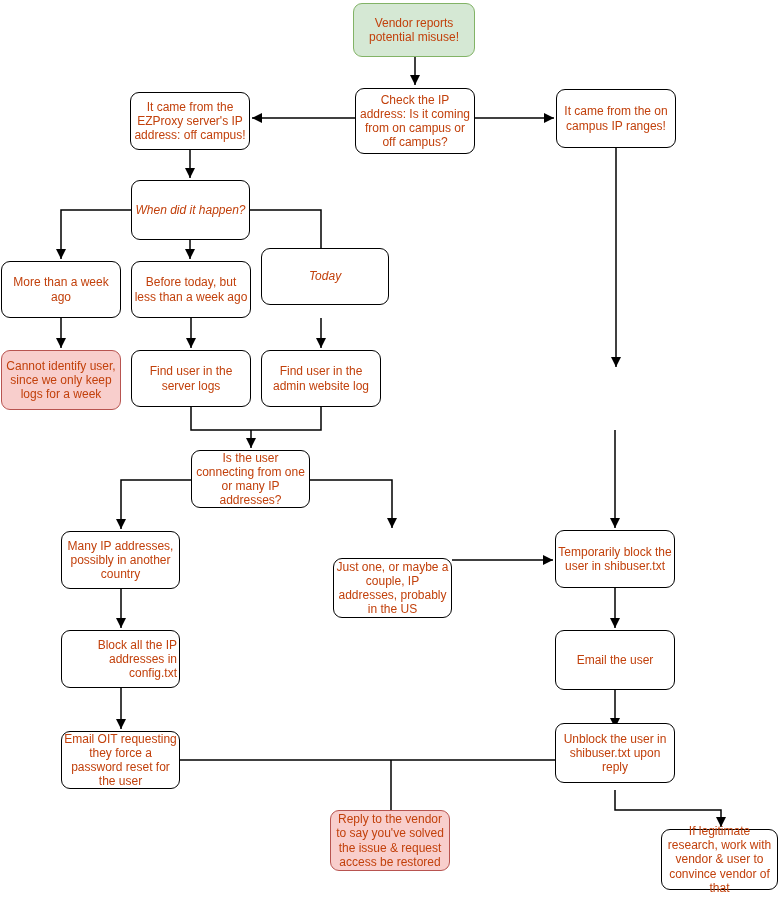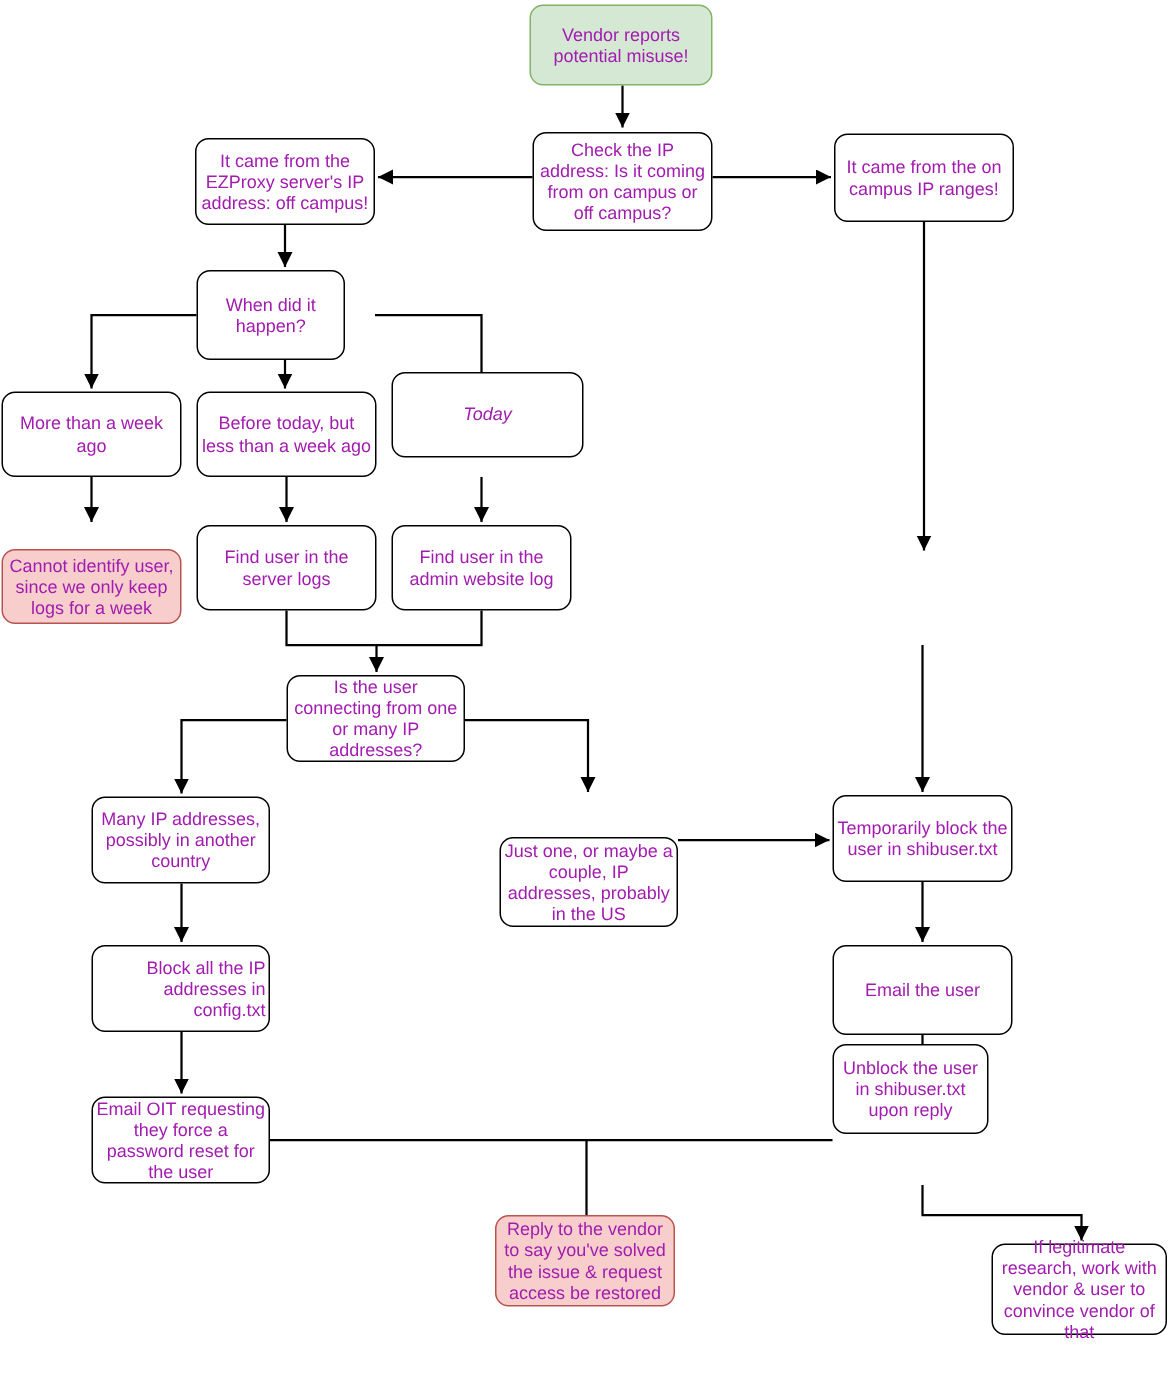--- a/index.html
+++ b/index.html
@@ -27,21 +27,21 @@
     box-sizing: border-box;
     background: #ffffff;
     border: 1.4px solid #000000;
     border-radius: 9px;
     display: flex;
     align-items: center;
     justify-content: center;
     text-align: center;
     font-size: 12px;
     line-height: 1.17;
-    color: #a21caf;
+    color: #c2410c;
     padding: 1px 2px;
   }
   .node.start {
     background: #d5e8d4;
     border-color: #82b366;
   }
   .node.stop {
     background: #f8cecc;
     border-color: #b85450;
   }
@@ -86,48 +86,48 @@
   </svg>
 
   <div class="node start" style="left:353px; top:3px; width:122px; height:54px;">Vendor reports potential misuse!</div>
 
   <div class="node" style="left:355px; top:88px; width:120px; height:66px;">Check the IP address: Is it coming from on campus or off campus?</div>
 
   <div class="node" style="left:130px; top:92px; width:120px; height:58px;">It came from the EZProxy server's IP address: off campus!</div>
 
   <div class="node" style="left:556px; top:89px; width:120px; height:59px;">It came from the on campus IP ranges!</div>
 
-  <div class="node" style="left:131px; top:180px; width:99px; height:60px;">When did it happen?</div>
+  <div class="node" style="left:131px; top:180px; width:119px; height:60px;font-style:italic;">When did it happen?</div>
 
   <div class="node" style="left:1px; top:261px; width:120px; height:57px;">More than a week ago</div>
 
   <div class="node" style="left:131px; top:261px; width:120px; height:57px;">Before today, but less than a week ago</div>
 
   <div class="node" style="left:261px; top:248px; width:128px; height:57px;font-style:italic;">Today</div>
 
-  <div class="node stop" style="left:1px; top:366px; width:120px; height:50px;">Cannot identify user, since we only keep logs for a week</div>
+  <div class="node stop" style="left:1px; top:350px; width:120px; height:60px;">Cannot identify user, since we only keep logs for a week</div>
 
   <div class="node" style="left:131px; top:350px; width:120px; height:57px;">Find user in the server logs</div>
 
   <div class="node" style="left:261px; top:350px; width:120px; height:57px;">Find user in the admin website log</div>
 
   <div class="node" style="left:191px; top:450px; width:119px; height:58px;">Is the user connecting from one or many IP addresses?</div>
 
   <div class="node" style="left:61px; top:531px; width:119px; height:58px;">Many IP addresses, possibly in another country</div>
 
   <div class="node" style="left:333px; top:530px; width:119px; height:60px;margin-top:28px;">Just one, or maybe a couple, IP addresses, probably in the US</div>
 
   <div class="node" style="left:61px; top:630px; width:119px; height:58px;text-align:right;">Block all the IP addresses in config.txt</div>
 
   <div class="node" style="left:61px; top:731px; width:119px; height:58px;">Email OIT requesting they force a password reset for the user</div>
 
 
   <div class="node" style="left:555px; top:530px; width:120px; height:58px;">Temporarily block the user in shibuser.txt</div>
 
   <div class="node" style="left:555px; top:630px; width:120px; height:60px;">Email the user</div>
 
-  <div class="node" style="left:555px; top:696px; width:104px; height:60px;">Unblock the user in shibuser.txt upon reply</div>
+  <div class="node" style="left:555px; top:723px; width:120px; height:60px;">Unblock the user in shibuser.txt upon reply</div>
 
   <div class="node" style="left:661px; top:829px; width:117px; height:61px;">If legitimate research, work with vendor &amp; user to convince vendor of that</div>
 
   <div class="node stop" style="left:330px; top:810px; width:120px; height:61px;">Reply to the vendor to say you've solved the issue &amp; request access be restored</div>
 
 </div>
 
 </body></html>

